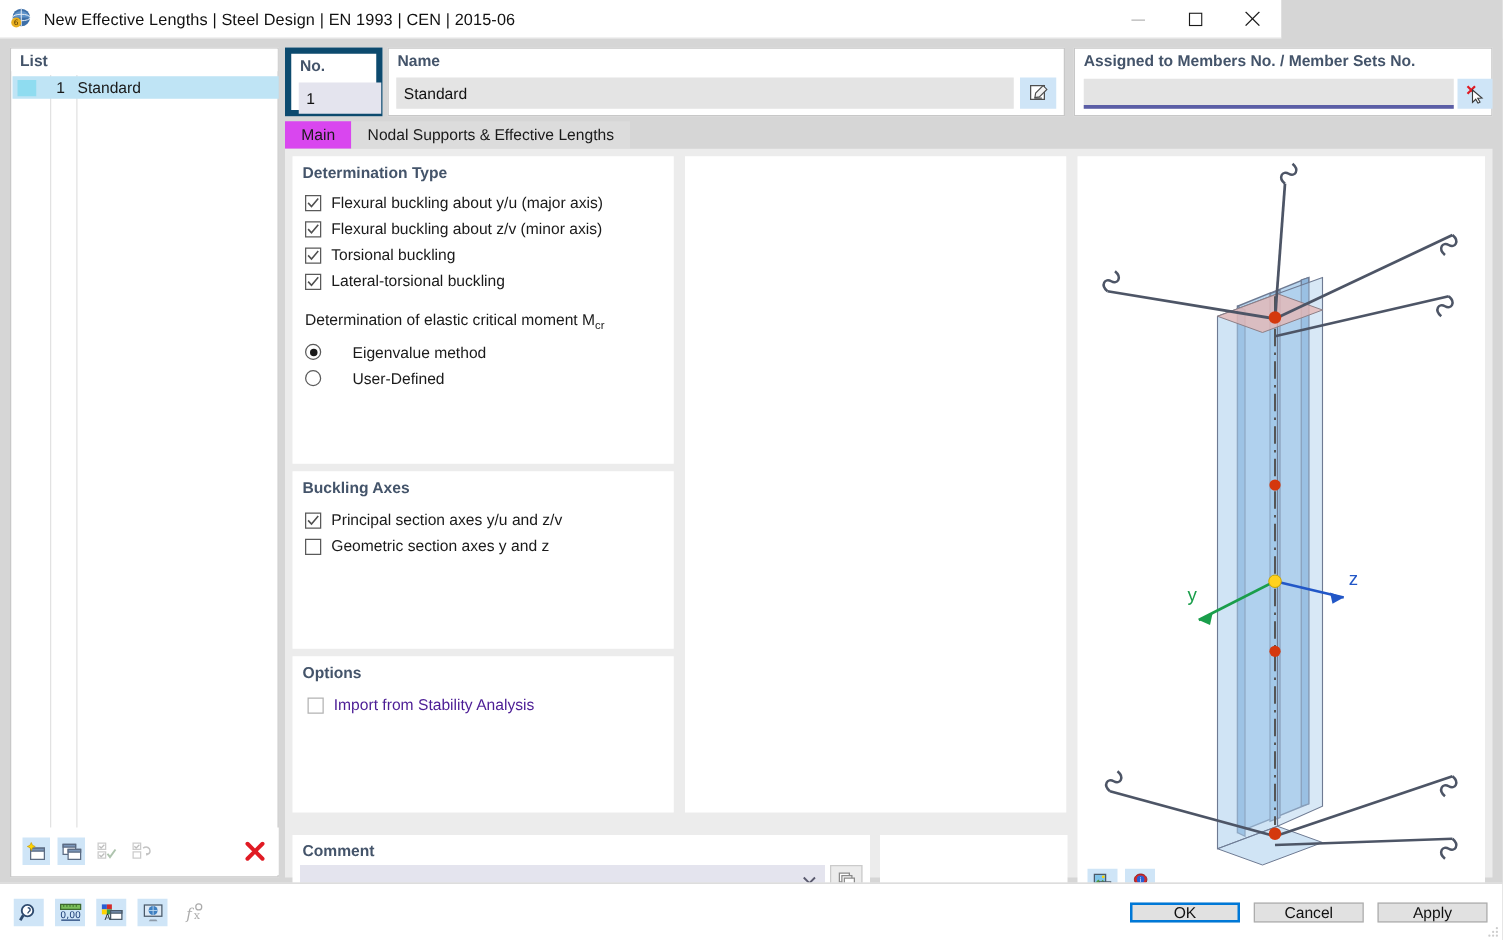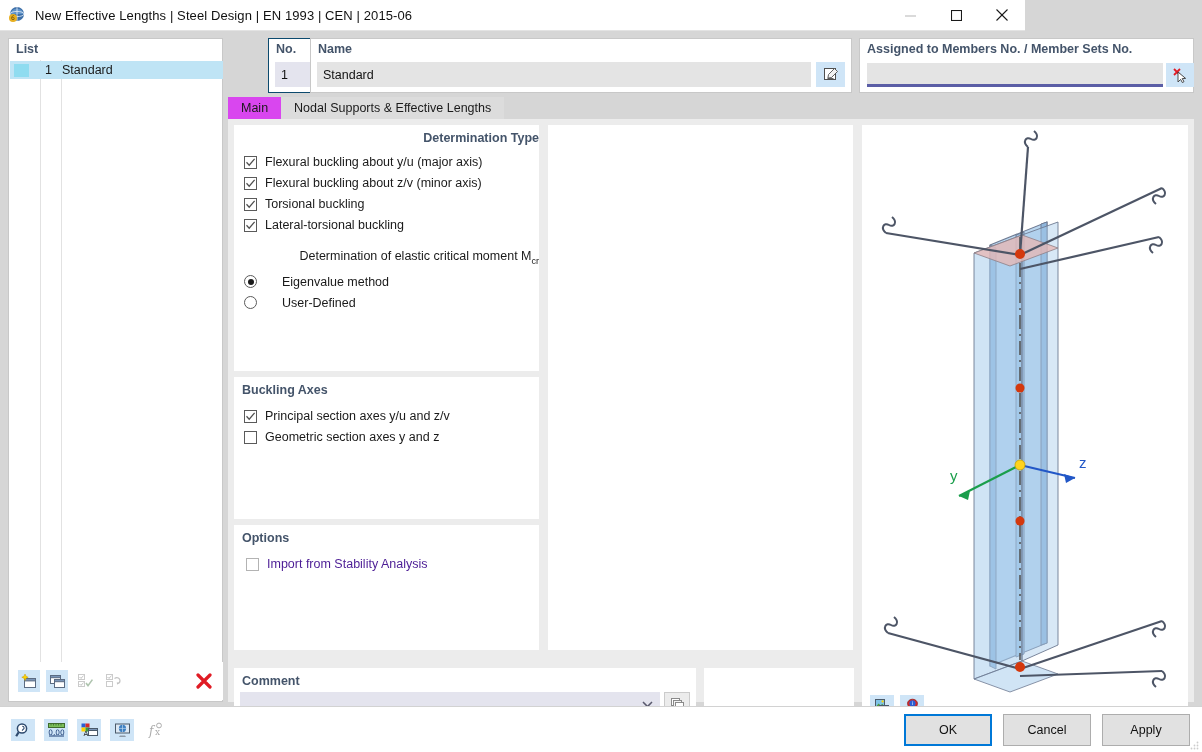--- a/index.html
+++ b/index.html
@@ -55,21 +55,21 @@
   }
   .tb-btn{ width:22px; height:22px; display:flex; align-items:center; justify-content:center;
            background:#cfe5f7; border:0; }
   .tb-btn.dis{ background:transparent; opacity:.45; }
   .tb-del{ margin-left:auto; margin-right:8px; width:22px; height:22px;
            display:flex;align-items:center;justify-content:center;}
 
   
   .no-panel{
     position:absolute; left:228px; top:7px; width:78px; height:55px;
-    background:#ffffff; border:1px solid #0c4a6e;margin-left:40px;
+    background:#ffffff; border:5px solid #0c4a6e;
   }
   .fld-label{ font-size:12.5px; font-weight:bold; color:#44546a; padding:3px 0 0 7px;}
   .no-input{
     position:absolute; left:6px; top:23px; width:66px; height:25px;
     background:#e4e4ee; border:0; font-size:12.5px; padding-left:6px; color:#111;
     font-family:"Liberation Sans", sans-serif;
   }
 
   
   .name-panel{
@@ -113,21 +113,21 @@
   
   .content{
     position:absolute; left:228px; top:88px; width:966px; height:583px;
     background:#ececec;
   }
 
   
   .group{ position:absolute; background:#ffffff; }
   .group-title{ font-size:12.5px; font-weight:bold; color:#44546a; padding:6px 0 0 8px;}
 
-  #grp-determination{ left:6px; top:6px; width:305px; height:246px;text-align:right; }
+  #grp-determination{ left:6px; top:6px; width:305px; height:246px; }
   #grp-axes{ left:6px; top:258px; width:305px; height:142px; }
   #grp-options{ left:6px; top:406px; width:305px; height:125px; }
   #grp-comment{ left:6px; top:549px; width:462px; height:57px; }
   #panel-middle{ left:320px; top:6px; width:305px; height:525px; background:#ffffff;}
   #panel-mid-bottom{ left:476px; top:549px; width:150px; height:57px; background:#ffffff;}
   #panel-3d{ left:634px; top:6px; width:326px; height:600px; background:#ffffff;}
 
   .subtitle{ font-size:12.5px; color:#1a1a1a; }
 
   .chk-row{ display:flex; align-items:center; gap:8px; margin-bottom:7px; }
@@ -168,21 +168,21 @@
   .bottombar{
     position:absolute; left:0; bottom:0; width:1202px; height:46px;
     background:#ffffff; border-top:1px solid #d2d2d2;
     display:flex; align-items:center;
   }
   .bb-tools{ display:flex; align-items:center; gap:9px; margin-left:11px;}
   .bb-ico{ width:24px; height:22px; background:#cfe5f7; display:flex;align-items:center;justify-content:center;}
   .bb-ico.dis{ background:transparent; opacity:.5;}
   .bb-buttons{ margin-left:auto; margin-right:12px; display:flex; gap:11px;}
   .dlg-btn{
-    width:88px; height:32px; background:#e1e1e1; border:1px solid #adadad;
+    width:88px; height:16px; background:#e1e1e1; border:1px solid #adadad;
     font-size:12.5px; font-family:"Liberation Sans", sans-serif; color:#111;
     display:flex; align-items:center; justify-content:center;
   }
   .dlg-btn.default{ border:2px solid #0078d7; background:#e1e1e1;}
   .grip{ position:absolute; right:3px; bottom:3px; width:10px; height:10px; opacity:.5;}
 </style>
 </head>
 <body>
 
 <div class="titlebar">

